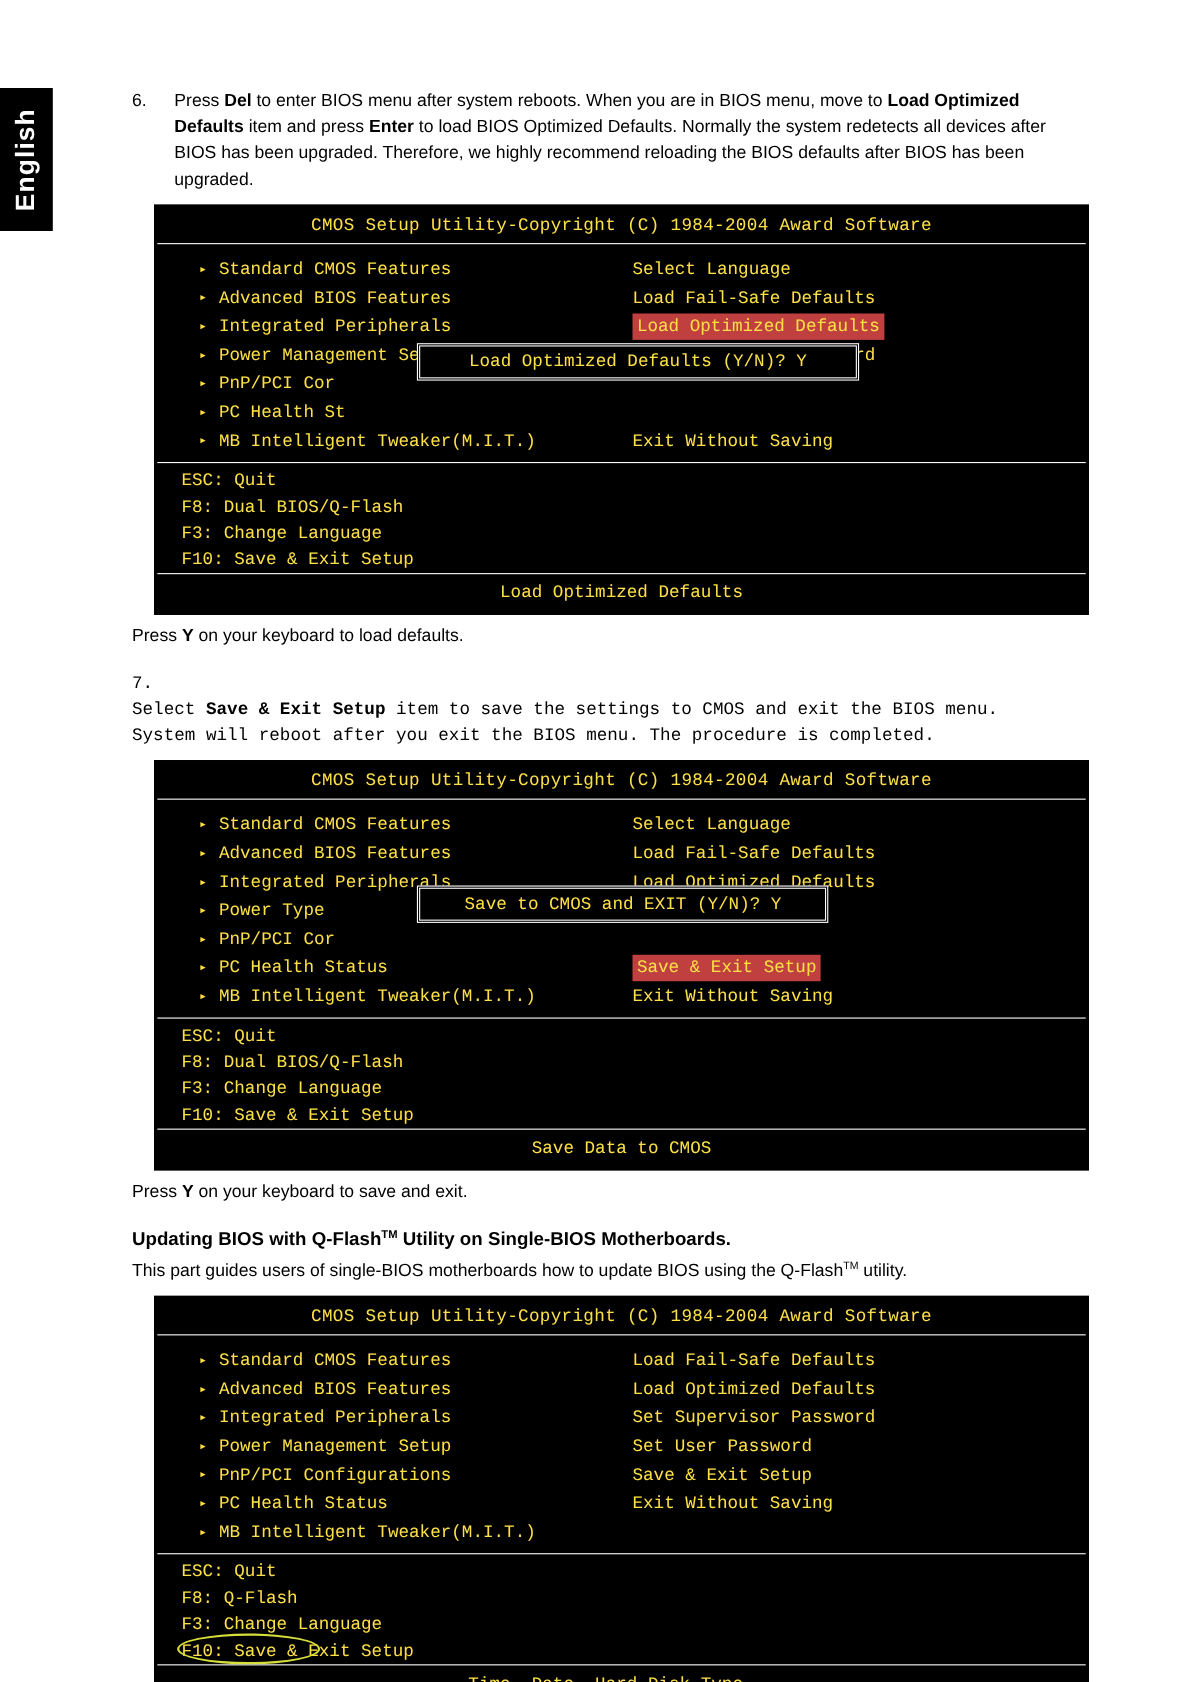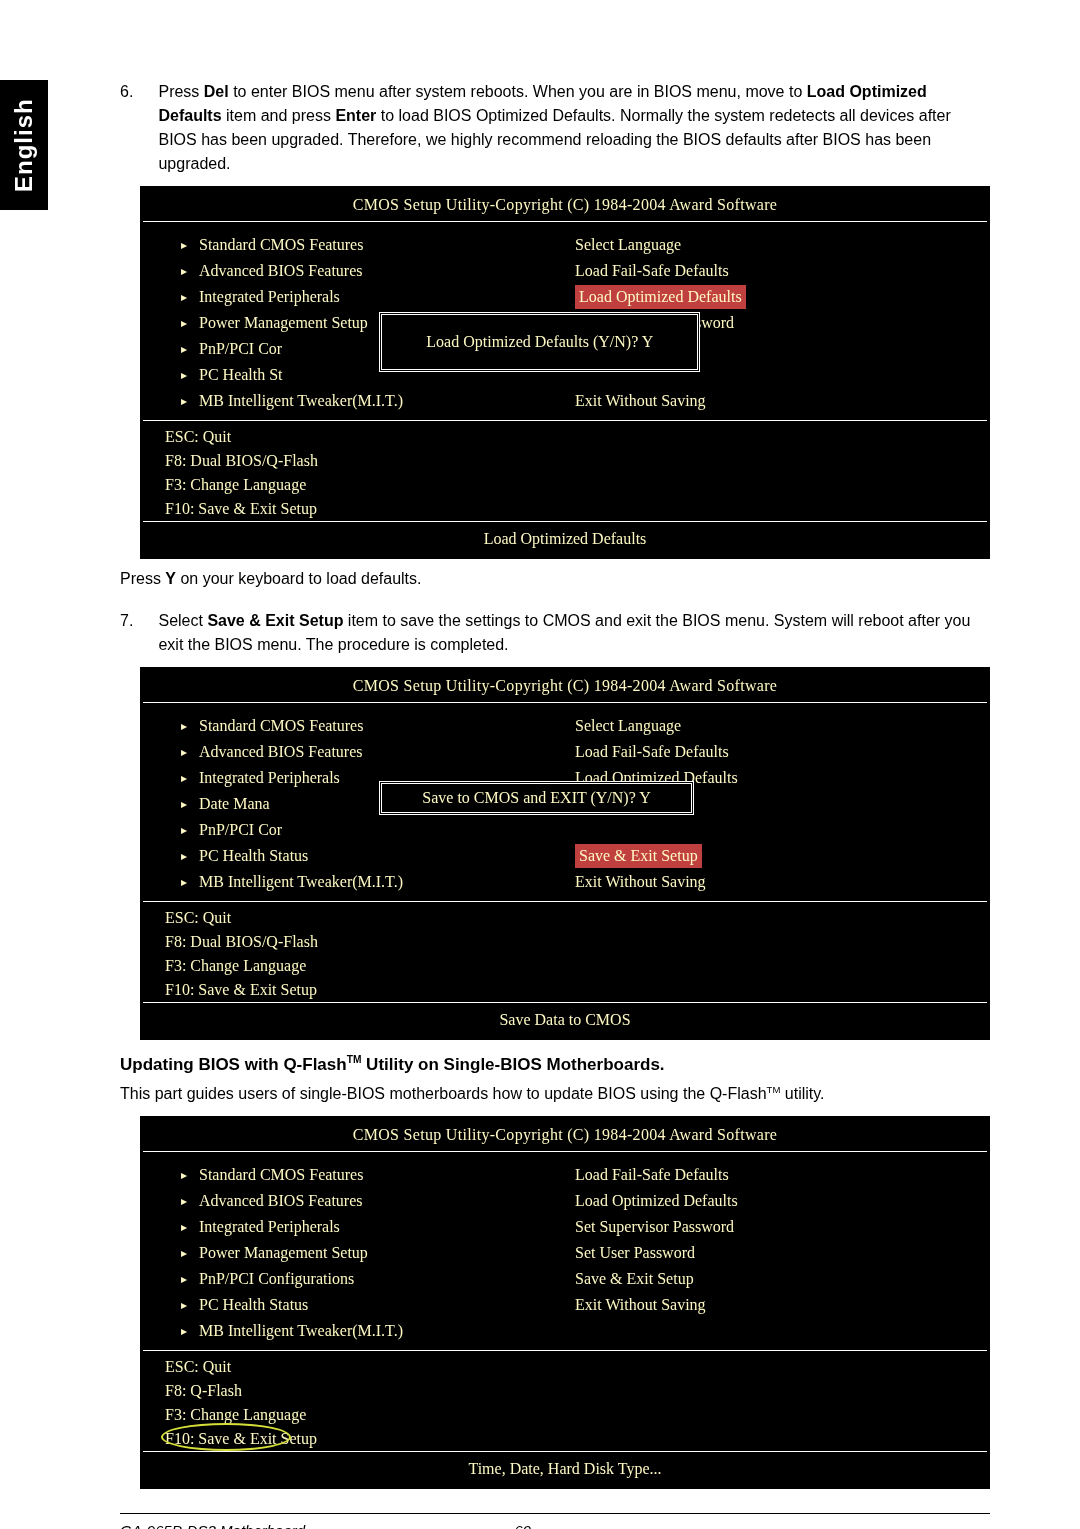--- a/index.html
+++ b/index.html
@@ -42,22 +42,22 @@
   .step-body {
     display: inline-block;
     width: calc(100% - 40px);
     vertical-align: top;
   }
   .bold { font-weight: bold; }
   .bios-box {
     margin: 10px 0 8px 20px;
     border: 3px double #000;
     background: #000;
-    color: #fef9c3;
-    font-family: Liberation Serif, serif;
+    color: #fde047;
+    font-family: Liberation Mono, monospace;
     font-size: 16px;
     position: relative;
   }
   .bios-title {
     text-align: center;
     padding: 4px 0 4px 0;
     border-bottom: 1px solid #fff;
     letter-spacing: 0.3px;
   }
   .bios-body {
@@ -86,21 +86,21 @@
   }
   .bios-highlight {
     background: #c04040;
     padding: 0 4px;
     display: inline-block;
   }
   .bios-dialog {
     position: absolute;
     border: 3px double #fff;
     background: #000;
-    padding: 15px 44px;
+    padding: 2px 44px;
     left: 28%;
     top: 90px;
     z-index: 5;
     white-space: nowrap;
   }
   .bios-dialog.save-d { top: 78px; padding: 2px 40px; }
   .bios-footer1 {
     display: flex;
     border-top: 1px solid #fff;
     padding: 4px 22px 0 22px;
@@ -213,21 +213,21 @@
       </div>
     </div>
     <div class="bios-footer2">Load Optimized Defaults</div>
   </div>
 
   <div class="caption">
     <span>Press </span><span class="bold">Y</span><span> on your keyboard to load defaults.</span>
   </div>
 
   <ol class="steps">
-    <li style="margin-bottom:8px;">
+    <li style="margin-bottom:8px;font-family:Liberation Mono, monospace;">
       <span class="step-num">7.</span>
       <span class="step-body">
         <span>Select </span><span class="bold">Save &amp; Exit Setup</span><span> item to save the settings to CMOS and exit the BIOS menu. System will reboot after you exit the BIOS menu. The procedure is completed.</span>
       </span>
     </li>
   </ol>
 
   <div class="bios-box">
     <div class="bios-title">CMOS Setup Utility-Copyright (C) 1984-2004 Award Software</div>
     <div class="bios-body">
@@ -240,21 +240,21 @@
           <div class="bios-item">
               <span class="bios-arrow">▸</span>
               <span>Advanced BIOS Features</span>
             </div>
           <div class="bios-item">
               <span class="bios-arrow">▸</span>
               <span>Integrated Peripherals</span>
             </div>
           <div class="bios-item">
               <span class="bios-arrow">▸</span>
-              <span>Date Mana</span>
+              <span>Power Type</span>
             </div>
           <div class="bios-item">
               <span class="bios-arrow">▸</span>
               <span>PnP/PCI Cor</span>
             </div>
           <div class="bios-item">
               <span class="bios-arrow">▸</span>
               <span>PC Health Status</span>
             </div>
           <div class="bios-item">
@@ -290,20 +290,23 @@
         <div>F8: Dual BIOS/Q-Flash</div>
       </div>
       <div>
         <div>F3: Change Language</div>
         <div>F10: Save &amp; Exit Setup</div>
       </div>
     </div>
     <div class="bios-footer2">Save Data to CMOS</div>
   </div>
 
+  <div class="caption">
+    <span>Press </span><span class="bold">Y</span><span> on your keyboard to save and exit.</span>
+  </div>
 
   <div class="part-title">
     <span>Updating BIOS with Q-Flash</span><span class="trademark">TM</span><span> Utility on Single-BIOS Motherboards.</span>
   </div>
   <div style="margin-bottom:0;">
     <span>This part guides users of single-BIOS motherboards how to update BIOS using the Q-Flash</span><span class="trademark">TM</span><span> utility.</span>
   </div>
 
   <div class="bios-box">
     <div class="bios-title">CMOS Setup Utility-Copyright (C) 1984-2004 Award Software</div>

